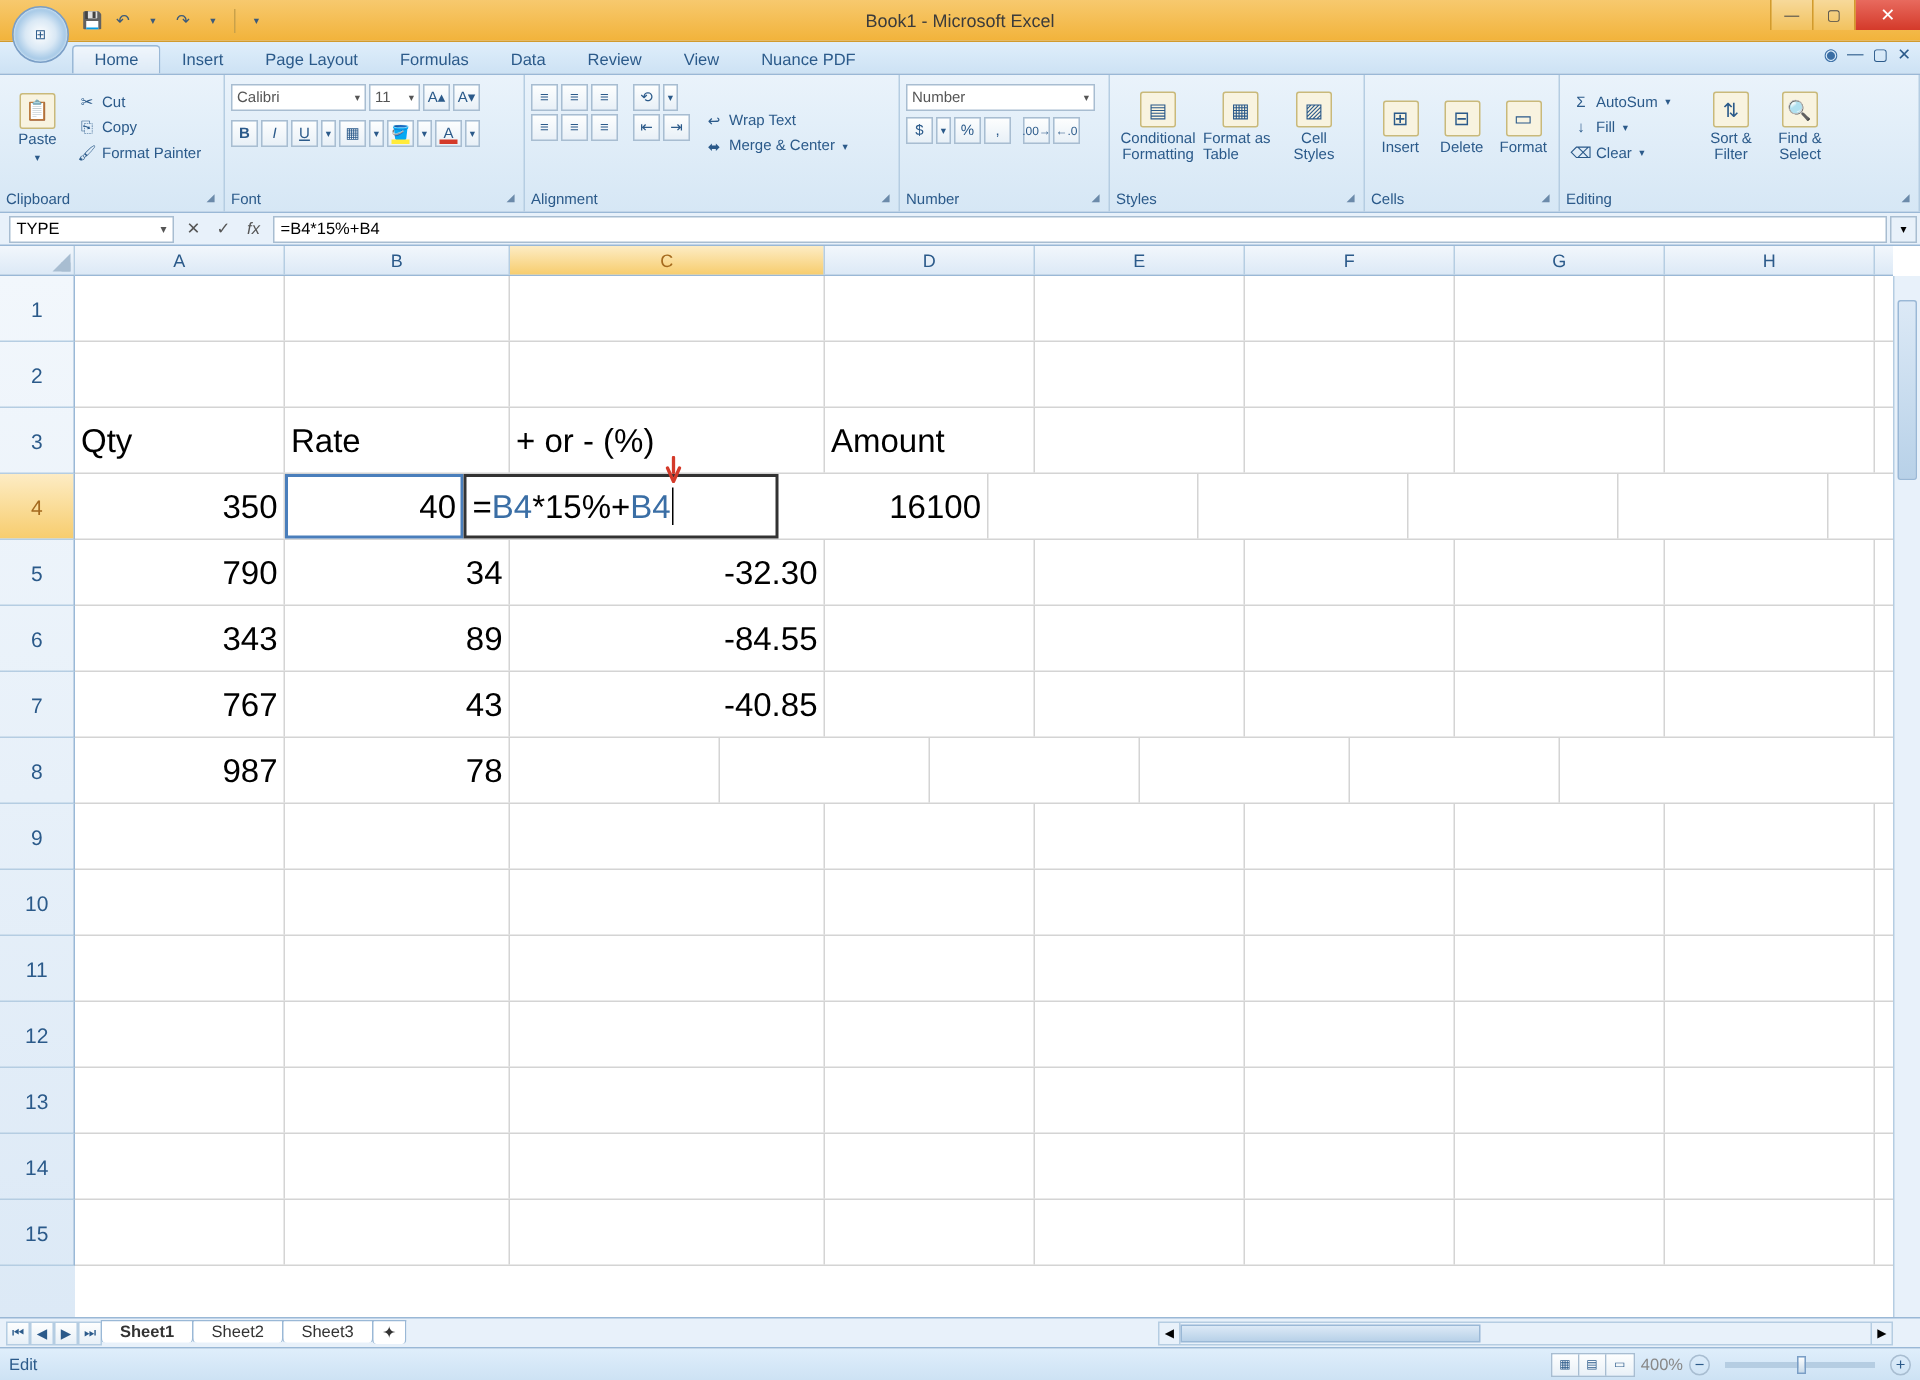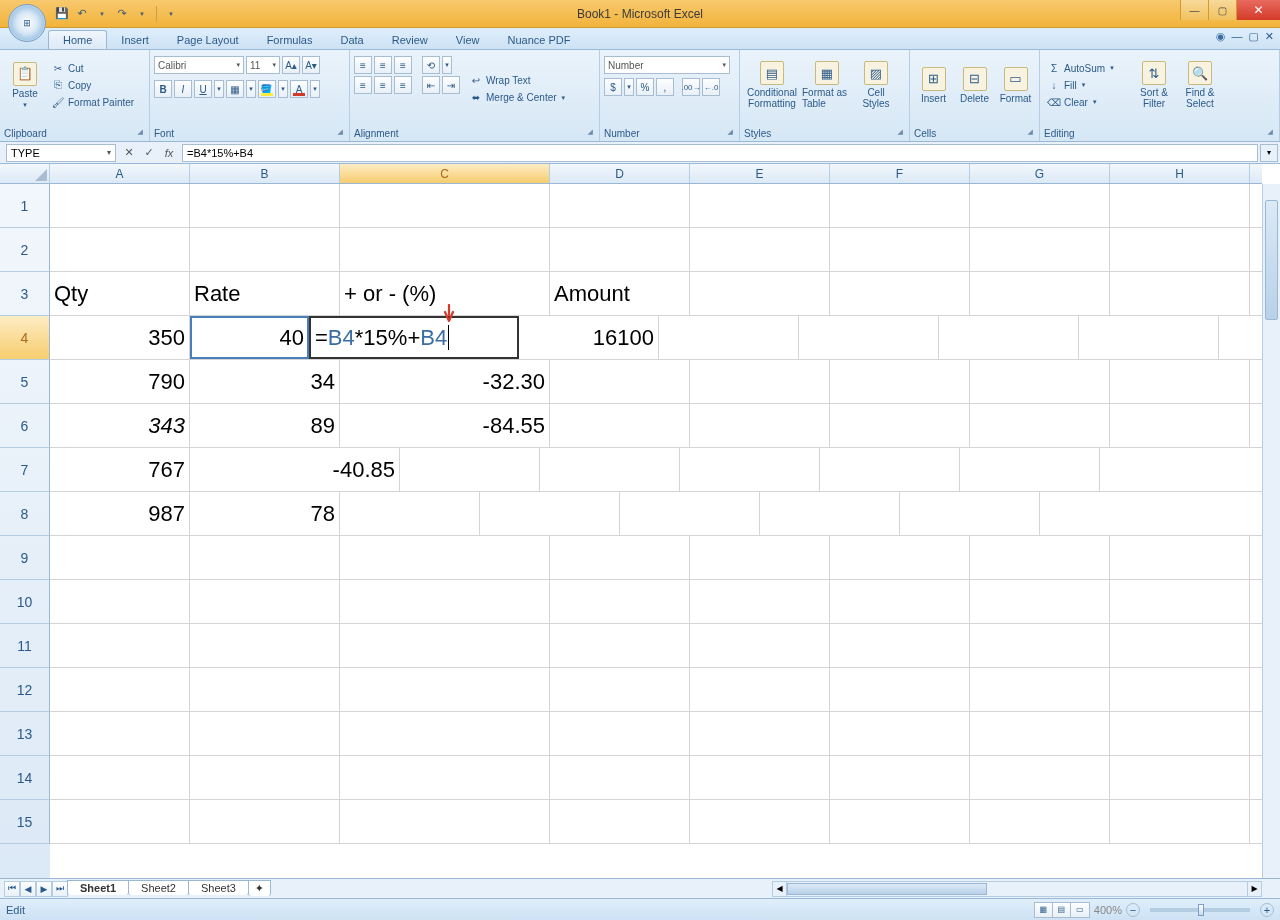--- a/index.html
+++ b/index.html
@@ -397,31 +397,32 @@
         <div class="cell r" style="width: 140px;">790</div>
         <div class="cell r" style="width: 150px;">34</div>
         <div class="cell r" style="width: 210px;">-32.30</div>
         <div class="cell" style="width: 140px;"></div>
         <div class="cell" style="width: 140px;"></div>
         <div class="cell" style="width: 140px;"></div>
         <div class="cell" style="width: 140px;"></div>
         <div class="cell" style="width: 140px;"></div>
       </div>
       <div class="row">
-        <div class="cell r" style="width: 140px; font-style: italic;">343</div>
+        <div class="cell r" style="width: 140px;">343</div>
         <div class="cell r" style="width: 150px;">89</div>
         <div class="cell r" style="width: 210px;">-84.55</div>
         <div class="cell" style="width: 140px;"></div>
         <div class="cell" style="width: 140px;"></div>
         <div class="cell" style="width: 140px;"></div>
         <div class="cell" style="width: 140px;"></div>
         <div class="cell" style="width: 140px;"></div>
       </div>
       <div class="row">
         <div class="cell r" style="width: 140px;">767</div>
+        <div class="cell r" style="width: 150px;">43</div>
         <div class="cell r" style="width: 210px;">-40.85</div>
         <div class="cell" style="width: 140px;"></div>
         <div class="cell" style="width: 140px;"></div>
         <div class="cell" style="width: 140px;"></div>
         <div class="cell" style="width: 140px;"></div>
         <div class="cell" style="width: 140px;"></div>
       </div>
       <div class="row">
         <div class="cell r" style="width: 140px;">987</div>
         <div class="cell r" style="width: 150px;">78</div>

